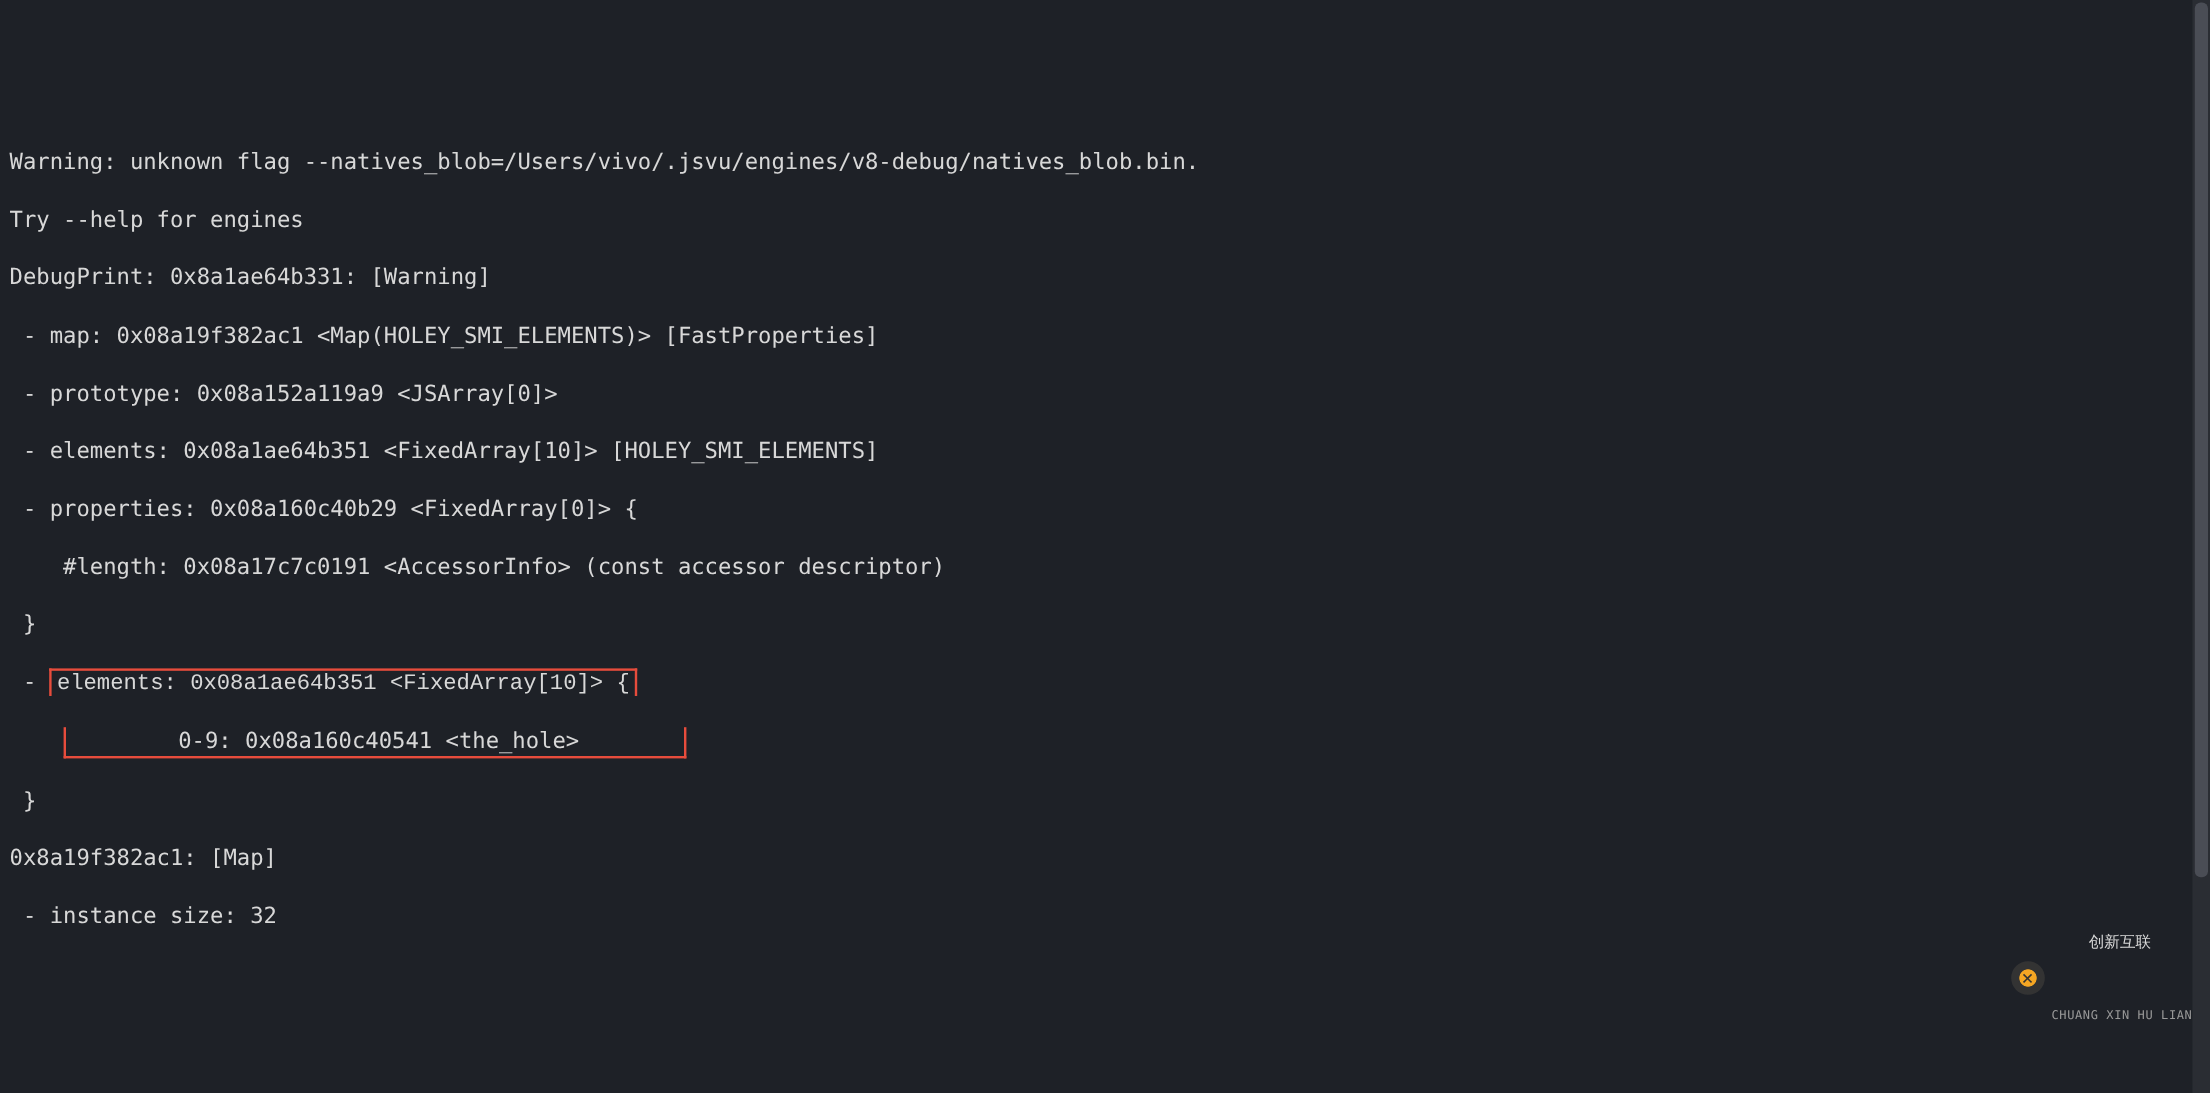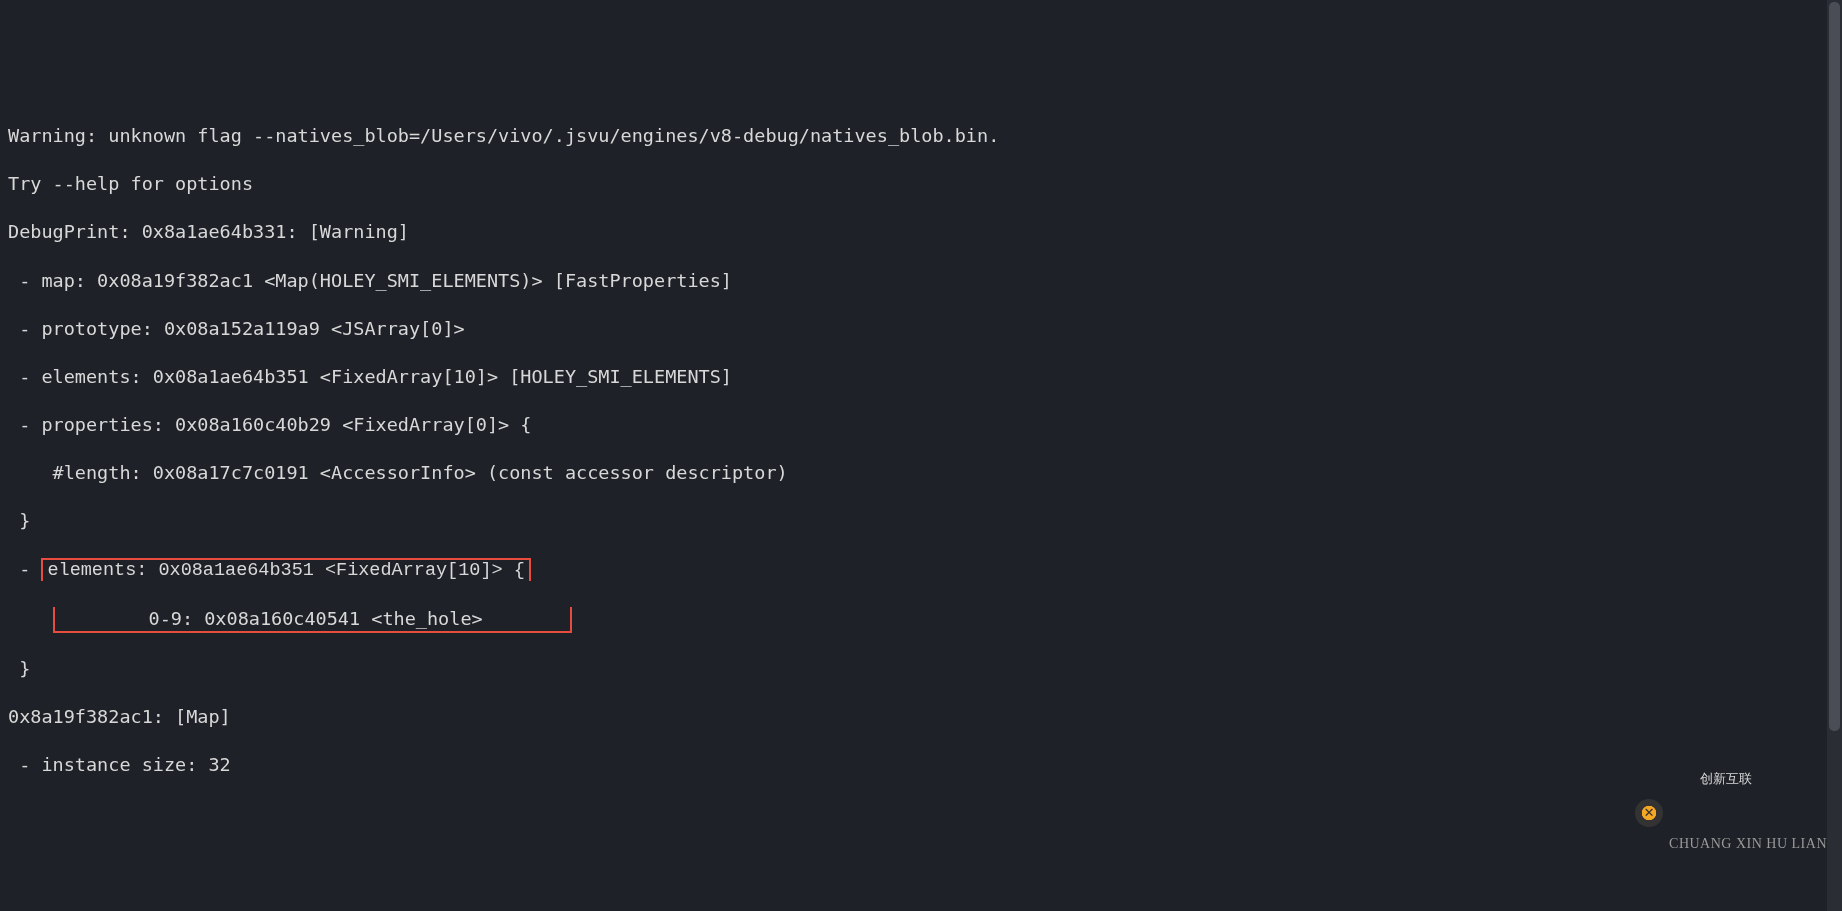--- a/index.html
+++ b/index.html
@@ -52,23 +52,22 @@
     }
     .logo-text {
       color: #d8d8d8;
       font-size: 13px;
       font-family: 'Microsoft YaHei', sans-serif;
       line-height: 1.1;
       margin-left: 31px;
     }
     .logo-text-sub {
       color: #999;
-      font-size: 14px;
+      font-size: 10px;
       letter-spacing: 0.5px;
-      font-family: Liberation Serif, serif;
     }
     .scrollbar-track {
       position: fixed;
       right: 0;
       top: 0;
       width: 15px;
       height: 100%;
       background: #2a2d33;
     }
     .scrollbar-thumb {
@@ -81,21 +80,21 @@
       border-radius: 5px;
     }
   </style>
 </head>
 <body>
 
 
 
 <div>
 <span class="line">Warning: unknown flag --natives_blob=/Users/vivo/.jsvu/engines/v8-debug/natives_blob.bin.</span>
-<span class="line">Try --help for options</span>
+<span class="line">Try --help for engines</span>
 <span class="line">DebugPrint: 0x8a1ae64b331: [Warning]</span>
 <span class="line"> - map: 0x08a19f382ac1 &lt;Map(HOLEY_SMI_ELEMENTS)&gt; [FastProperties]</span>
 <span class="line"> - prototype: 0x08a152a119a9 &lt;JSArray[0]&gt;</span>
 <span class="line"> - elements: 0x08a1ae64b351 &lt;FixedArray[10]&gt; [HOLEY_SMI_ELEMENTS]</span>
 <span class="line"> - properties: 0x08a160c40b29 &lt;FixedArray[0]&gt; {</span>
 <span class="line">    #length: 0x08a17c7c0191 &lt;AccessorInfo&gt; (const accessor descriptor)</span>
 <span class="line"> }</span>
 <span class="line"><span> - </span><span style="border: 2.5px solid #e74c3c; border-bottom: none; padding: 0 4px; font-family: Liberation Mono, monospace;">elements: 0x08a1ae64b351 &lt;FixedArray[10]&gt; {</span></span>
 <span class="line">   <span style="border: 2.5px solid #e74c3c; border-top: none; padding: 0 4px; display:inline-block; min-width: 519px; margin-left: 12px;">        0-9: 0x08a160c40541 &lt;the_hole&gt;</span></span>
 <span class="line"> }</span>

